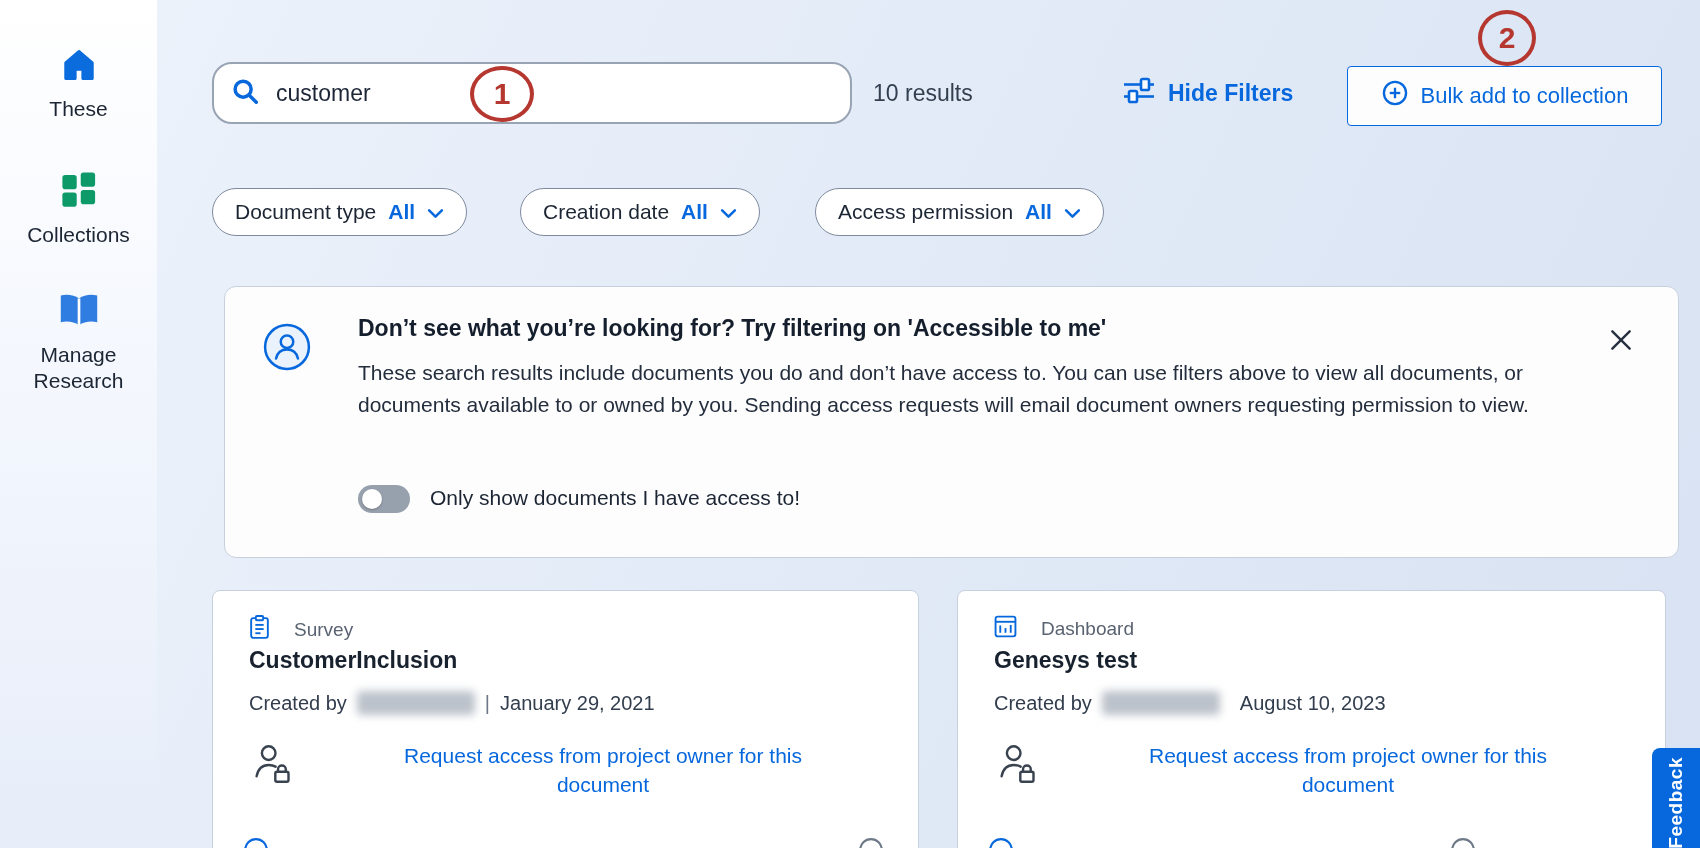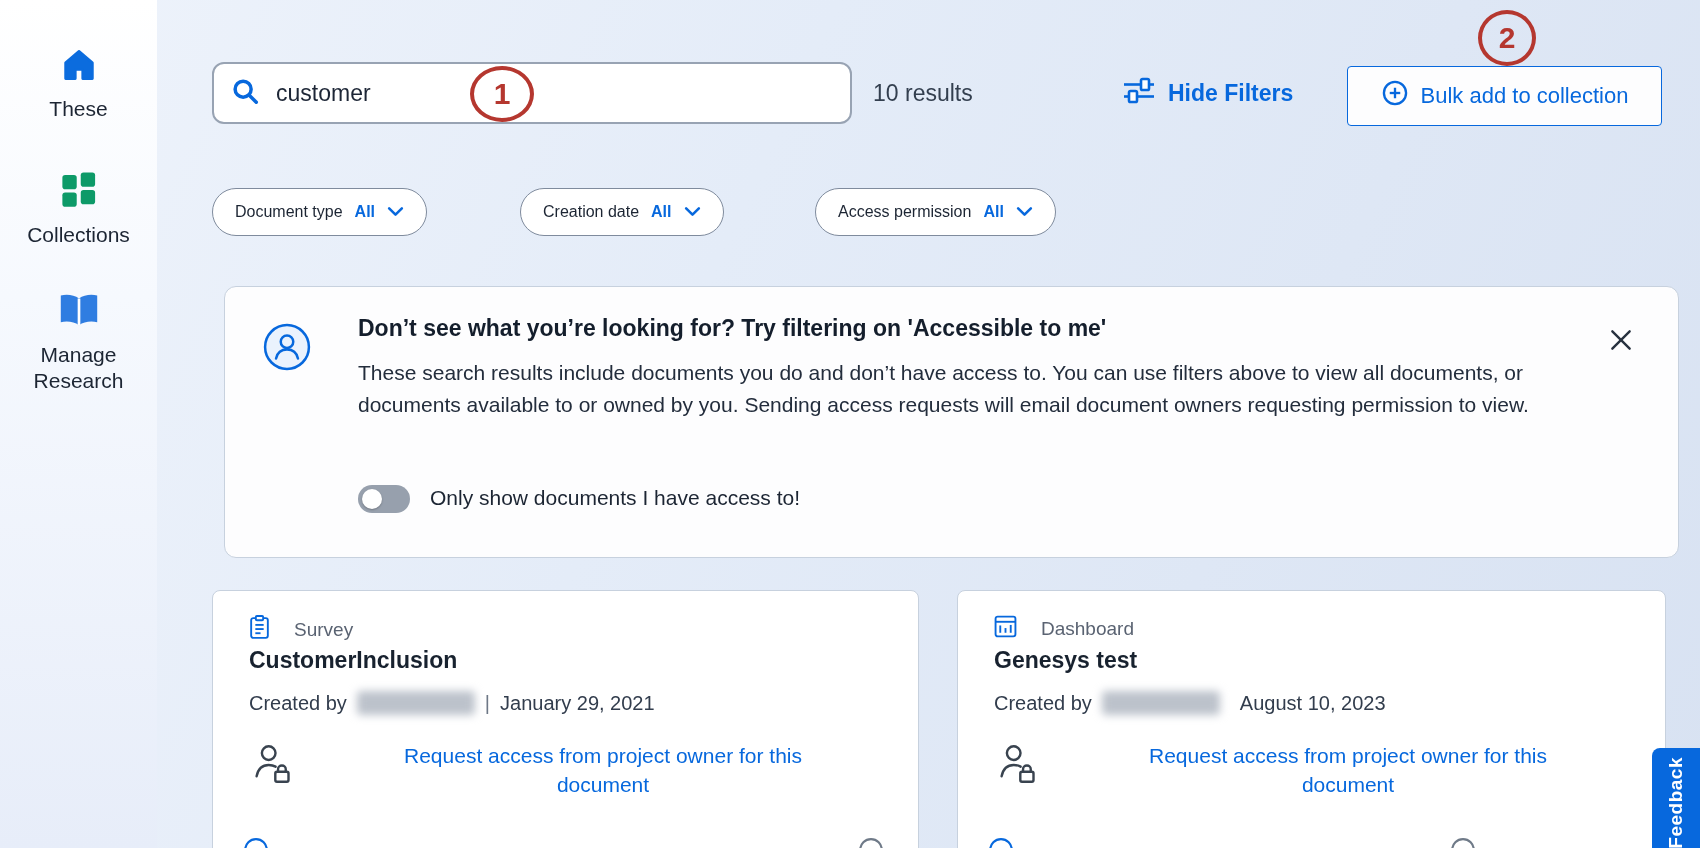--- a/index.html
+++ b/index.html
@@ -11,39 +11,39 @@
   .sidebar{position:absolute;left:0;top:0;width:157px;height:848px;
            background:linear-gradient(180deg,#ffffff 0%,#f6f9fe 35%,#e7edf9 100%);}
   .side-item{position:absolute;width:157px;display:flex;flex-direction:column;align-items:center;gap:8px;cursor:pointer;}
   .side-item .lbl{font-size:21px;color:#1c2533;text-align:center;line-height:26px;}
   #side-home{top:46px;}
   #side-collections{top:168px;}
   #side-research{top:290px;}
 
   
   .search-box{position:absolute;left:212px;top:62px;width:640px;height:62px;background:#fff;
-              border:2px solid #98a3b3;border-radius:12px;display:flex;align-items:center;padding:0 16px;}
+              border:2px solid #98a3b3;border-radius:20px;display:flex;align-items:center;padding:0 16px;}
   .search-box input{border:none;outline:none;font-size:23px;color:#1d2636;margin-left:16px;width:380px;
                     font-family:inherit;background:transparent;}
   .results{position:absolute;left:873px;top:80px;font-size:23px;color:#333f4f;}
   .hide-filters{position:absolute;left:1122px;top:76px;display:flex;align-items:center;gap:12px;
                 color:#0768dd;font-size:23px;font-weight:bold;cursor:pointer;}
   .bulk-btn{position:absolute;left:1347px;top:66px;width:315px;height:60px;border:1px solid #0768dd;
             border-radius:4px;background:#fdfdfe;display:flex;align-items:center;justify-content:center;gap:12px;
             color:#0768dd;font-size:22px;cursor:pointer;}
 
   
   .ann{position:absolute;border:4px solid #b5372f;border-radius:50%;color:#b5372f;background:transparent;
        display:flex;align-items:center;justify-content:center;font-size:30px;font-weight:bold;z-index:5;}
   #ann-1{left:470px;top:66px;width:64px;height:56px;}
   #ann-2{left:1478px;top:10px;width:58px;height:56px;}
 
   
   .pill{position:absolute;top:188px;height:48px;border:1px solid #7f8b9d;border-radius:24px;background:#fff;
-        display:flex;align-items:center;padding:0 22px;gap:12px;font-size:16px;color:#1c2533;cursor:pointer;}
+        display:flex;align-items:center;padding:0 22px;gap:12px;font-size:21px;color:#1c2533;cursor:pointer;}
   .pill .val{color:#0768dd;font-weight:bold;}
   #pill-doc{left:212px;}
   #pill-date{left:520px;}
   #pill-access{left:815px;}
 
   
   .banner{position:absolute;left:224px;top:286px;width:1455px;height:272px;background:#fdfdfe;
           border:1px solid #c7d1de;border-radius:12px;}
   .banner-icon{position:absolute;left:38px;top:36px;}
   .banner-title{position:absolute;left:133px;top:28px;font-size:23px;font-weight:bold;color:#141e2c;}

